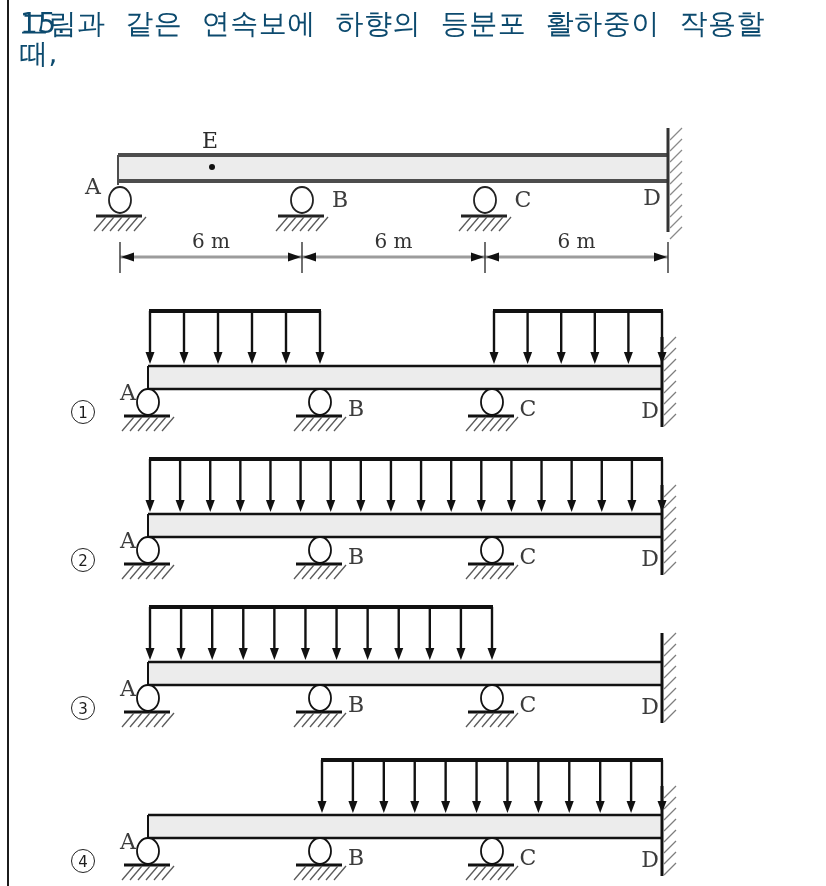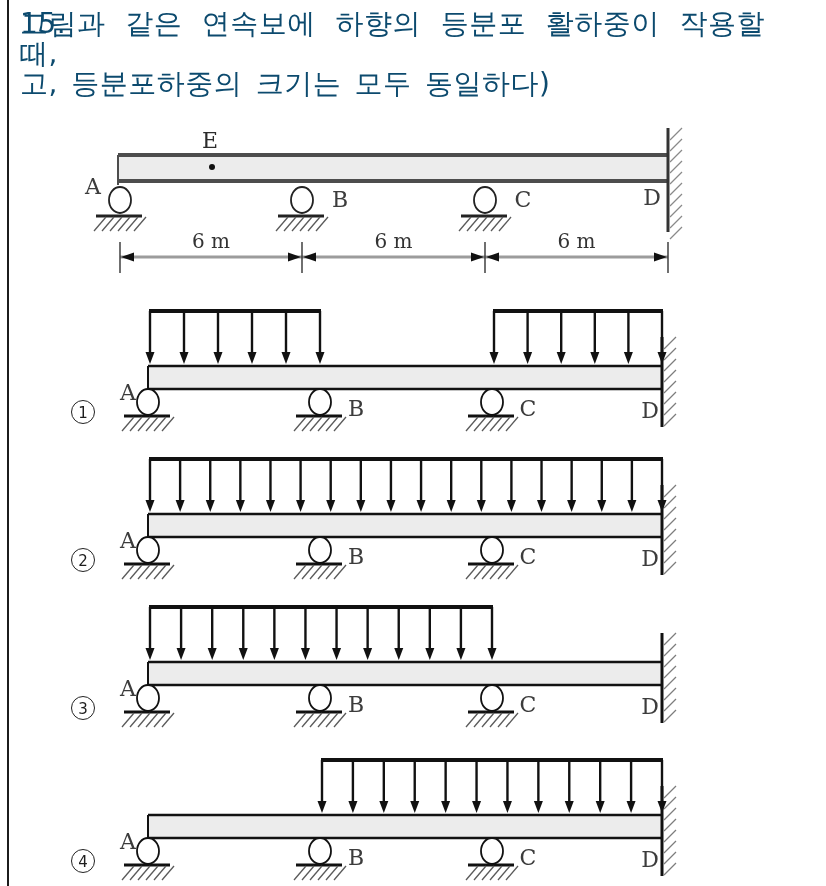--- a/index.html
+++ b/index.html
@@ -28,21 +28,20 @@
 </style>
 </head>
 <body>
 
 <div class="left-border"></div>
 
 <div class="question">
   <span class="qnum">15.</span>
   <div class="qtext">
     <div class="qline">그림과 같은 연속보에 하향의 등분포 활하중이 작용할 때,</div>
-    <div class="qline last">고, 등분포하중의 크기는 모두 동일하다)</div>
   </div>
 </div>
 
 <svg id="diagram-canvas" viewBox="0 0 826 886">
     <g>
       <rect x="118" y="155" width="550" height="26" fill="#ececec"></rect>
       <line x1="118" y1="155" x2="668" y2="155" stroke="#4d4d4d" stroke-width="4"></line>
       <line x1="118" y1="181" x2="668" y2="181" stroke="#4d4d4d" stroke-width="4"></line>
       <line x1="118" y1="155" x2="118" y2="185" stroke="#4d4d4d" stroke-width="2"></line>
       <line x1="668" y1="128" x2="668" y2="232" stroke="#333" stroke-width="3"></line>

